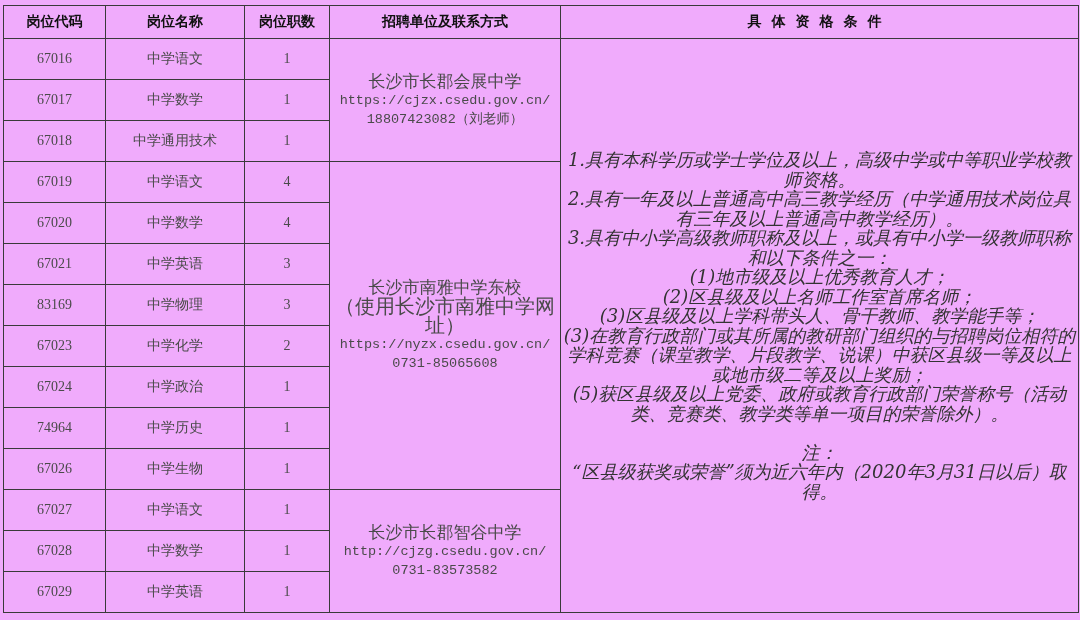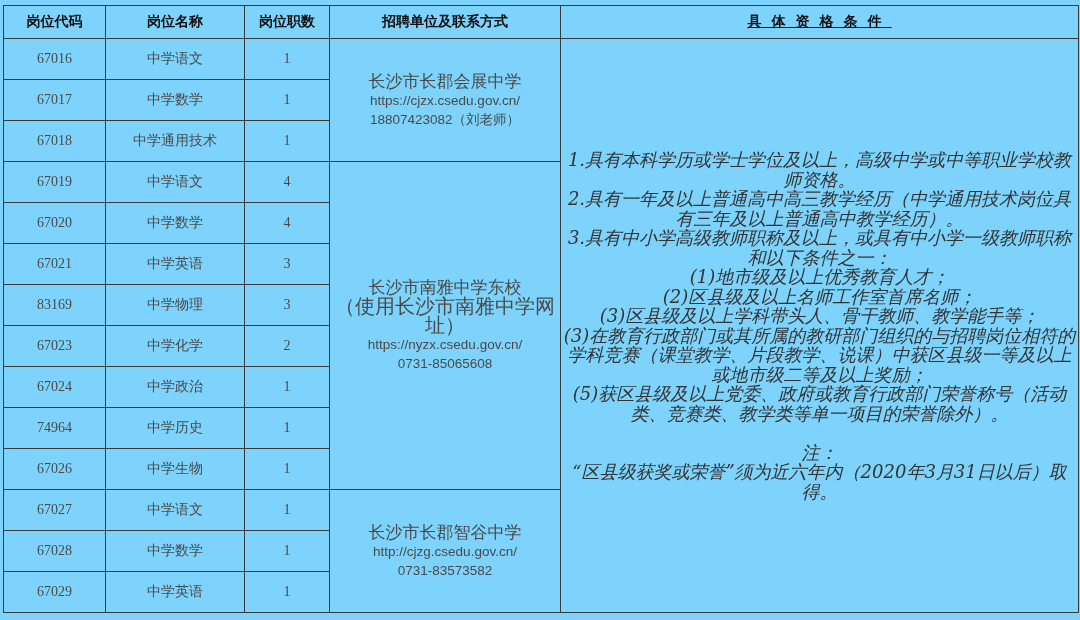--- a/index.html
+++ b/index.html
@@ -7,21 +7,21 @@
       padding: 0;
       background: #ffffff;
       width: 1080px;
       height: 620px;
       overflow: hidden;
     }
     .sheet {
       position: relative;
       width: 1080px;
       height: 620px;
-      background: #7dd3fc;
+      background: #f0abfc;
     }
     table.recruit {
       position: absolute;
       left: 3px;
       top: 5px;
       width: 1075px;
       border-collapse: collapse;
       table-layout: fixed;
       font-family: "DejaVu Serif", "Liberation Serif", serif;
       color: #444;
@@ -32,36 +32,36 @@
       text-align: center;
       vertical-align: middle;
     }
     table.recruit th {
       height: 32px;
       font-family: "DejaVu Sans", "Liberation Sans", sans-serif;
       font-weight: bold;
       font-size: 14px;
       color: #111;
     }
-    th.spaced { letter-spacing: 10px; text-decoration: underline; }
+    th.spaced { letter-spacing: 10px; }
     table.recruit td.cell {
       height: 40px;
       font-size: 14px;
       color: #4a4a4a;
     }
     td.code { font-family: Liberation Serif, serif; font-size: 15px; }
     td.count { font-family: "Liberation Serif", "DejaVu Serif", serif; font-size: 15px; }
     td.unit {
       font-size: 13px;
       line-height: 19px;
       color: #4a4a4a;
     }
     td.unit .uname { font-size: 17px; display:block; }
     td.unit .uurl, td.unit .uphone {
-      font-family: Liberation Sans, sans-serif;
+      font-family: Liberation Mono, monospace;
       font-size: 13.5px;
       display:block;
     }
     td.unit .unote { font-size: 20px; display:block; }
     td.req {
       text-align: left;
       vertical-align: middle;
       padding: 0 4px 0 3px;
       font-size: 18px;
       line-height: 19.5px;

